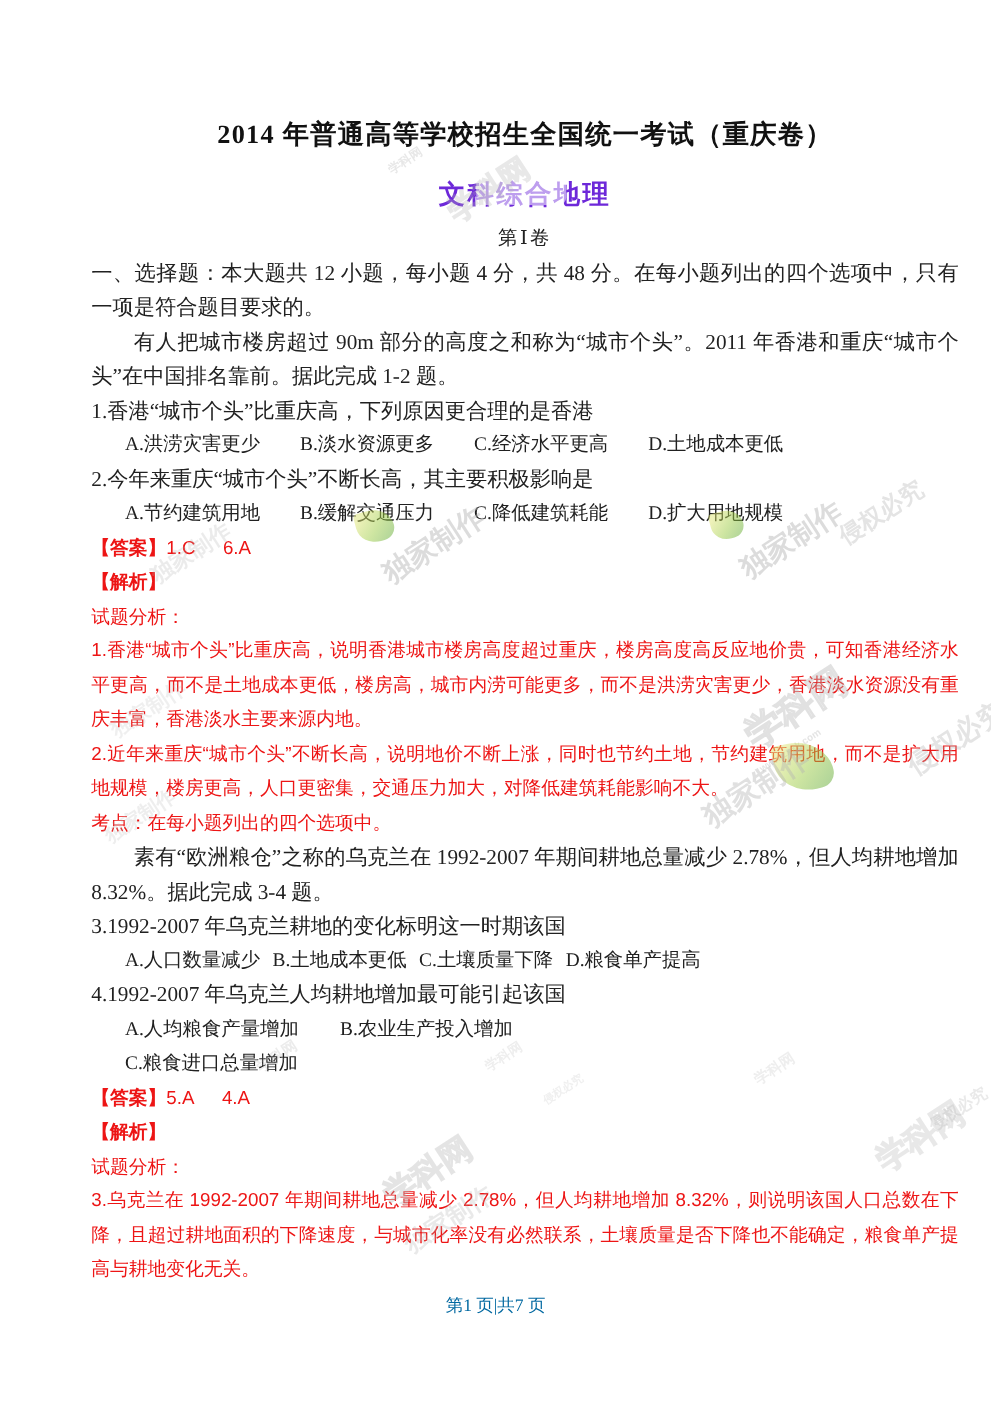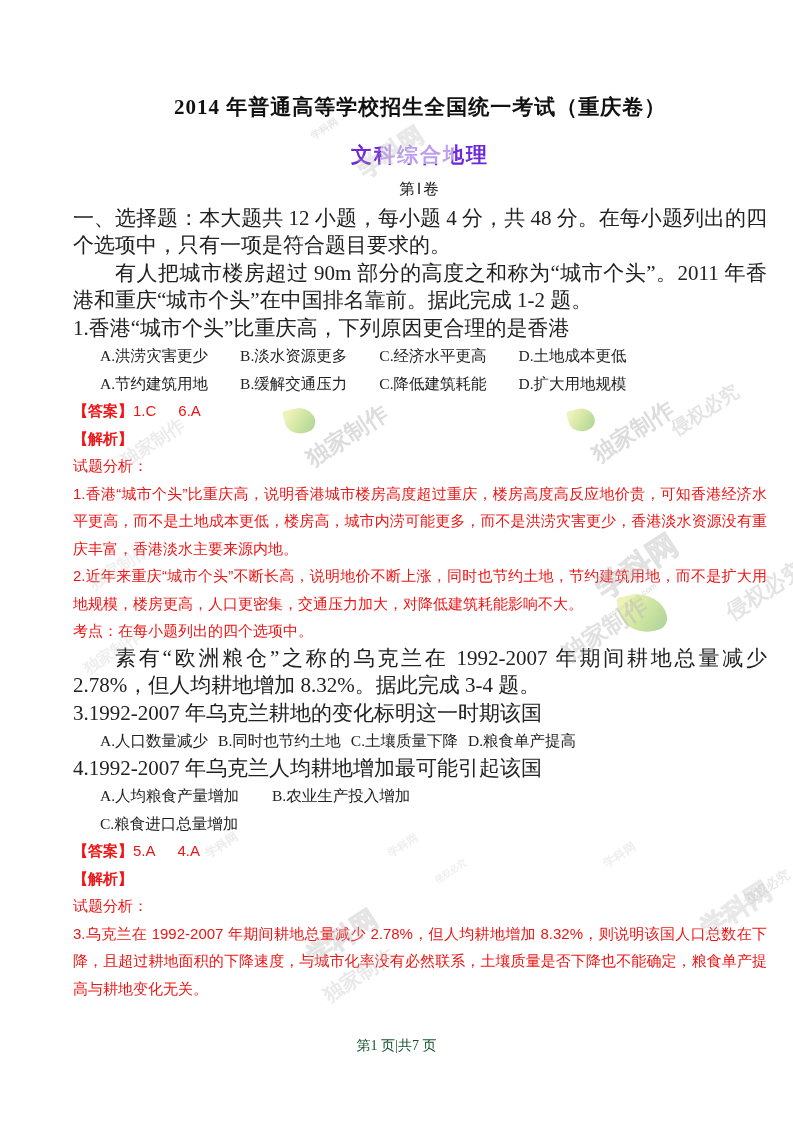--- a/index.html
+++ b/index.html
@@ -24,23 +24,23 @@
   }
   .doc-subject{
     margin:22px 0 0 0;
     font-size:21px;line-height:26px;
     font-weight:bold;text-align:center;
     letter-spacing:2px;color:#6d28d9;
   }
   .doc-volume{
     margin:9px 0 0 0;
     font-size:15.5px;line-height:27.5px;
-    text-align:center;letter-spacing:2px;font-family:Liberation Mono, monospace;
+    text-align:center;letter-spacing:2px;
   }
-  p{margin:0;font-size:21px;line-height:27.5px;}
+  p{margin:0;font-size:17px;line-height:27.5px;}
   .just{text-align:justify;}
   .indent{text-indent:2em;}
   .opts{
     display:flex;
     padding-left:27px;
     gap:32px;
     font-size:15.5px;line-height:27.5px;
     flex-wrap:nowrap;
   }
   .opts.wide{gap:10px;}
@@ -56,21 +56,21 @@
     font-family:"Liberation Sans","DejaVu Sans",sans-serif;
     font-size:15px;
   }
   .tag{font-weight:bold;}
   .ansval{margin-right:22px;}
   .footer{
     position:absolute;
     left:0;right:0;bottom:68px;
     text-align:center;
     font-size:14px;line-height:16px;
-    color:#14532d;z-index:1;
+    color:#0369a1;z-index:1;
   }
   
   .wm-layer{position:absolute;inset:0;z-index:2;pointer-events:none;}
   .wm{
     position:absolute;
     transform-origin:left top;
     font-family:"Liberation Sans","DejaVu Sans",sans-serif;
     font-weight:bold;
     color:#b3b3b3;
     white-space:nowrap;
@@ -132,20 +132,21 @@
     <p class="just indent">有人把城市楼房超过 90m 部分的高度之和称为“城市个头”。2011 年香港和重庆“城市个头”在中国排名靠前。据此完成 1-2 题。</p>
 
     <p class="just">1.香港“城市个头”比重庆高，下列原因更合理的是香港</p>
     <div class="opts">
       <span>A.洪涝灾害更少</span>
       <span>B.淡水资源更多</span>
       <span>C.经济水平更高</span>
       <span>D.土地成本更低</span>
     </div>
 
+    <p class="just">2.今年来重庆“城市个头”不断长高，其主要积极影响是</p>
     <div class="opts">
       <span>A.节约建筑用地</span>
       <span>B.缓解交通压力</span>
       <span>C.降低建筑耗能</span>
       <span>D.扩大用地规模</span>
     </div>
 
     <p class="red">
       <span class="tag">【答案】</span><span class="ansval">1.C</span><span>6.A</span>
     </p>
@@ -155,21 +156,21 @@
     <p class="red">试题分析：</p>
     <p class="red just">1.香港“城市个头”比重庆高，说明香港城市楼房高度超过重庆，楼房高度高反应地价贵，可知香港经济水平更高，而不是土地成本更低，楼房高，城市内涝可能更多，而不是洪涝灾害更少，香港淡水资源没有重庆丰富，香港淡水主要来源内地。</p>
     <p class="red just">2.近年来重庆“城市个头”不断长高，说明地价不断上涨，同时也节约土地，节约建筑用地，而不是扩大用地规模，楼房更高，人口更密集，交通压力加大，对降低建筑耗能影响不大。</p>
     <p class="red just">考点：在每小题列出的四个选项中。</p>
 
     <p class="just indent">素有“欧洲粮仓”之称的乌克兰在 1992-2007 年期间耕地总量减少 2.78%，但人均耕地增加 8.32%。据此完成 3-4 题。</p>
 
     <p class="just">3.1992-2007 年乌克兰耕地的变化标明这一时期该国</p>
     <div class="opts wide">
       <span>A.人口数量减少</span>
-      <span>B.同时也节约土地</span>
+      <span>B.土地成本更低</span>
       <span>C.土壤质量下降</span>
       <span>D.粮食单产提高</span>
     </div>
 
     <p class="just">4.1992-2007 年乌克兰人均耕地增加最可能引起该国</p>
     <div class="optgrid">
       <span>A.人均粮食产量增加</span>
       <span>B.农业生产投入增加</span>
       <span>C.粮食进口总量增加</span>
     </div>

